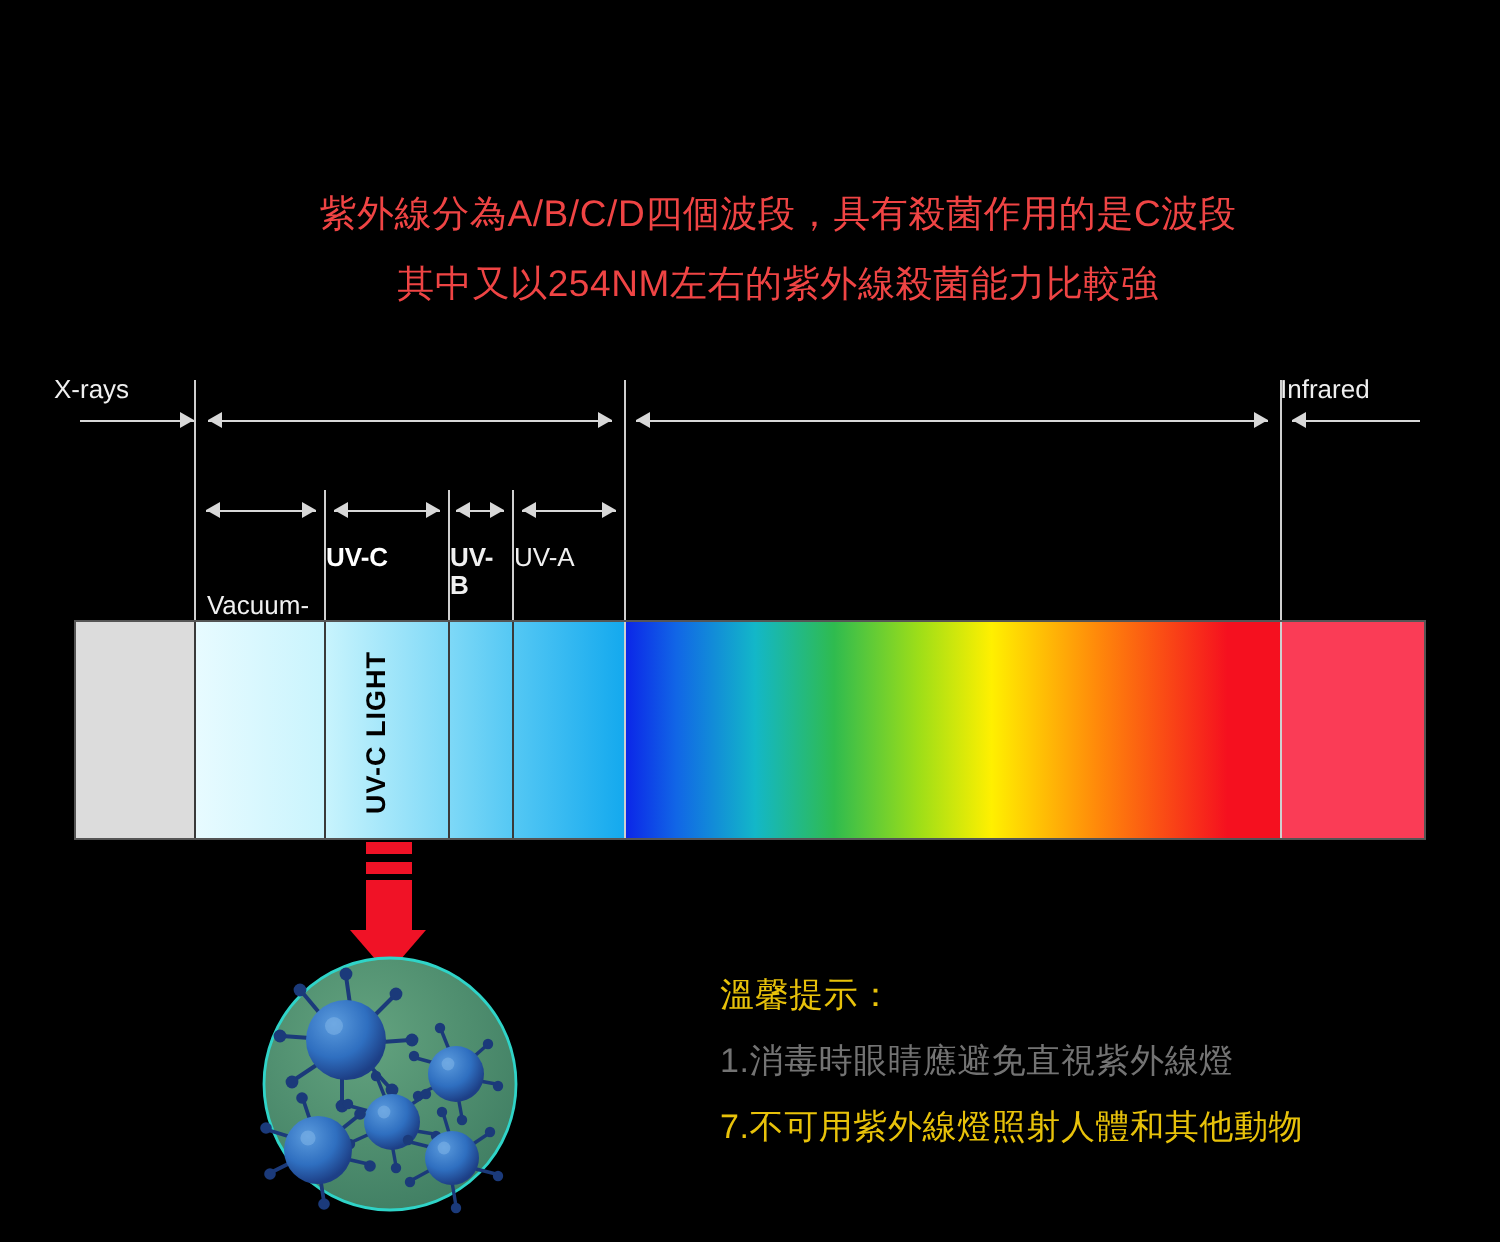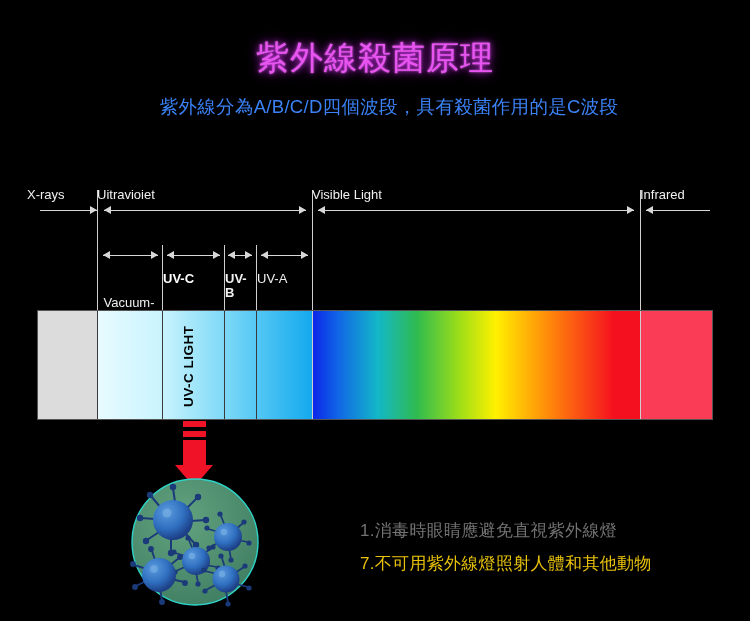--- a/index.html
+++ b/index.html
@@ -13,21 +13,21 @@
   
   .title {
     position:absolute; left:0; top:36px; width:750px;
     text-align:center;
     font-size:33px; font-weight:400; letter-spacing:1px;
     color:#e754f0;
     text-shadow:0 0 6px #c02ad8, 0 0 14px #8a16a8, 0 0 2px #ff9bf5;
   }
   .subtitle {
     position:absolute; left:0; width:750px; text-align:center;
-    color:#3b82f6; font-size:18.5px; font-weight:400; letter-spacing:.3px;padding-left:28px;
+    color:#ef4444; font-size:18.5px; font-weight:400; letter-spacing:.3px;padding-left:28px;
   }
   .sub1 { top:94px; }
   .sub2 { top:129px; }
 
   
   .vline { position:absolute; width:1px; background:#cfcfcf; }
 
   .band-label {
     position:absolute; color:#f0f0f0; font-size:13px;
     white-space:nowrap; line-height:14px;
@@ -84,34 +84,32 @@
   }
   .w0 { top:486px; }
   .w1 { top:519px; }
   .w2 { top:552px; }
 </style>
 </head>
 <body>
 
 <div id="root">
 
-  <div class="title" style="color: rgb(231, 84, 240);">紫外線殺菌原理</div>
   <div class="subtitle sub1">紫外線分為A/B/C/D四個波段，具有殺菌作用的是C波段</div>
+  <div class="subtitle sub2">其中又以254NM左右的紫外線殺菌能力比較強</div>
 
   <div class="vline" style="left:97px;  top:190px; height:130px;"></div>
   <div class="vline" style="left:312px; top:190px; height:130px;"></div>
   <div class="vline" style="left:640px; top:190px; height:130px;"></div>
 
   <div class="vline" style="left:162px; top:245px; height:75px;"></div>
   <div class="vline" style="left:224px; top:245px; height:75px;"></div>
   <div class="vline" style="left:256px; top:245px; height:75px;"></div>
 
   <div class="band-label" style="left:27px; top:188px; width:70px;">X-rays</div>
-  <div class="band-label" style="left:97px; top:188px; width:215px;">Uitravioiet</div>
-  <div class="band-label" style="left:312px; top:188px; width:328px;">Visible Light</div>
   <div class="band-label" style="left:640px; top:188px; width:100px;">Infrared</div>
 
   <div class="arrow" style="left:40px; top:206px; width:57px;">
     <div class="shaft"></div>
       <div class="head r"></div>
   </div>
   <div class="arrow" style="left:104px; top:206px; width:202px;">
     <div class="shaft"></div>
       <div class="head l"></div>
       <div class="head r"></div>
@@ -295,16 +293,17 @@
         <circle cx="120" cy="112" r="2.6"></circle>
           <circle cx="99" cy="128" r="2.6"></circle>
         <circle cx="76" cy="115" r="2.6"></circle>
           <circle cx="75" cy="94" r="2.6"></circle>
       </g>
       <circle cx="97" cy="103" r="13.5" fill="url(#vG)"></circle>
       <circle cx="93" cy="98" r="3.2" fill="#7fb4e8" opacity=".55"></circle>
     </g>
   </svg>
 
+  <div class="warn w0" style="color: rgb(232, 194, 10);">溫馨提示：</div>
   <div class="warn w1" style="color: #737373;">1.消毒時眼睛應避免直視紫外線燈</div>
   <div class="warn w2" style="color: rgb(232, 194, 10);">7.不可用紫外線燈照射人體和其他動物</div>
 
 </div>
 
 </body></html>

